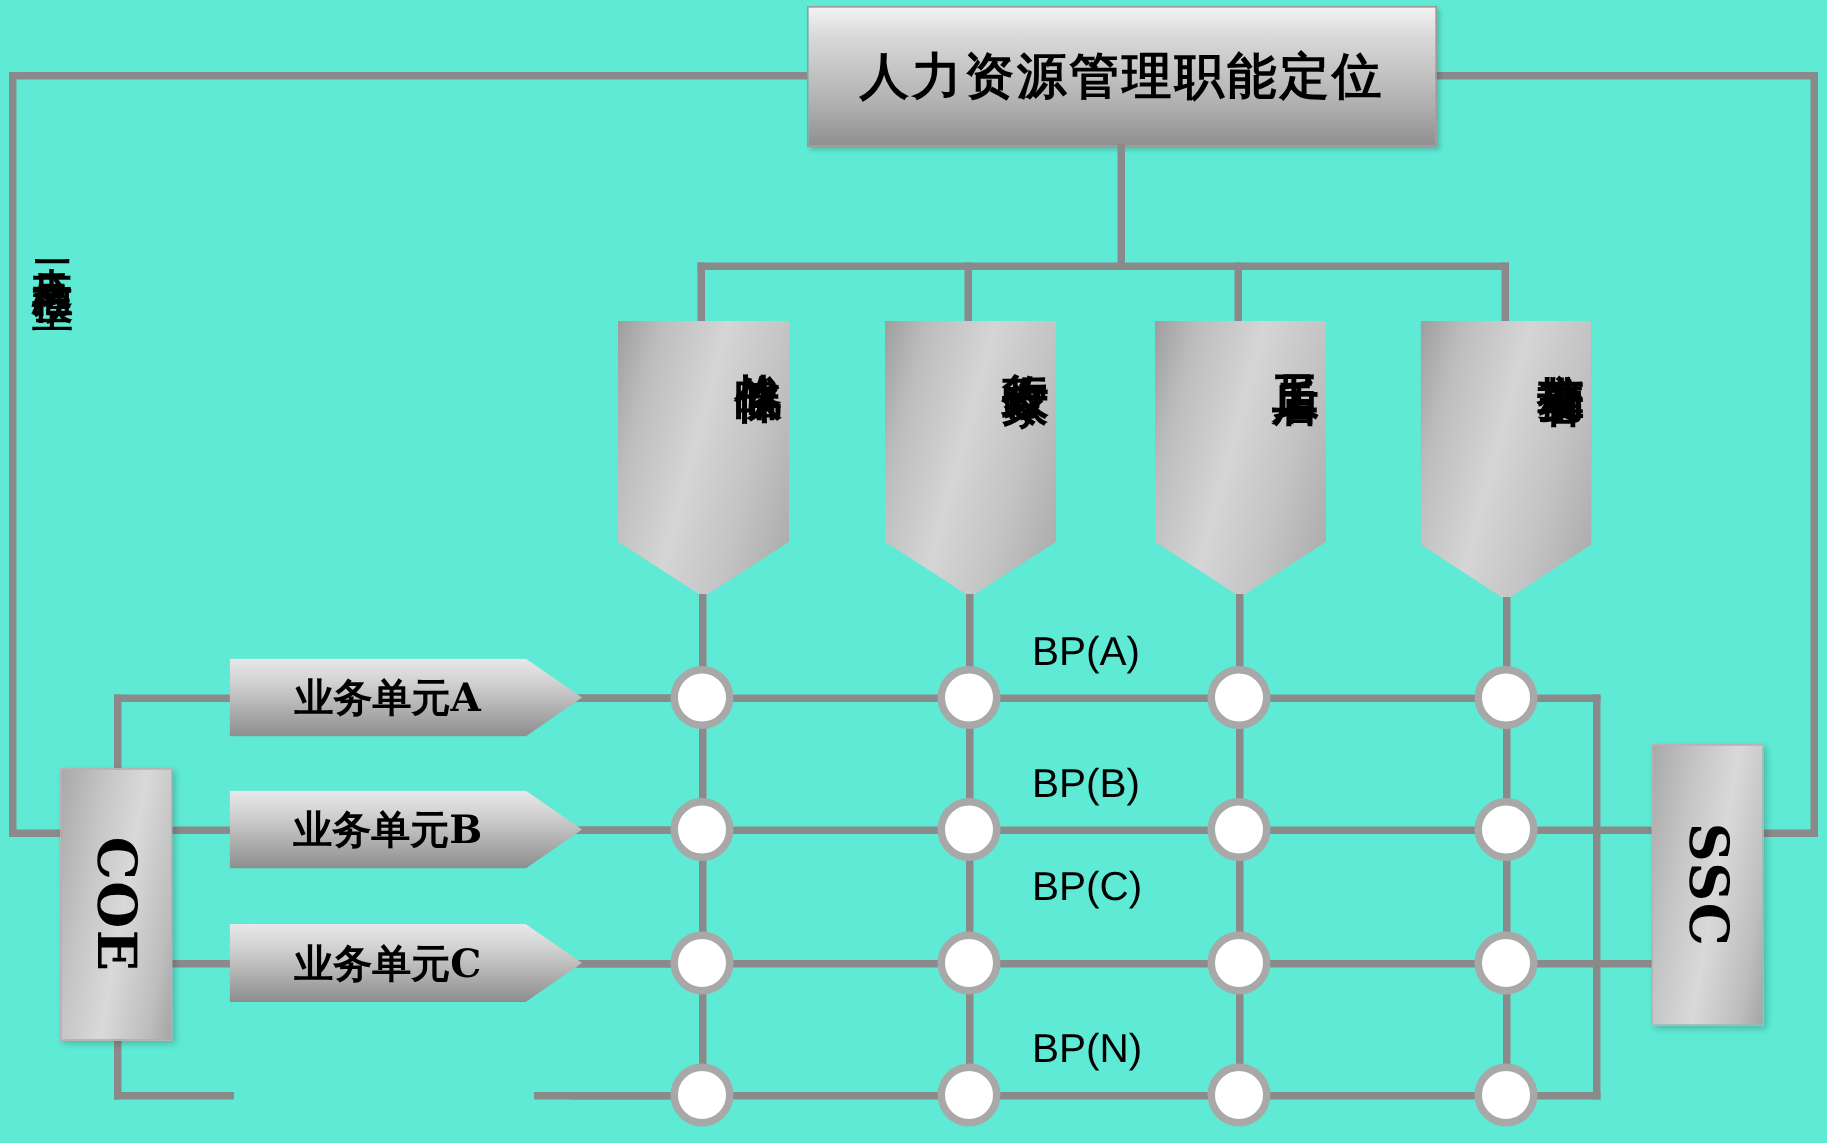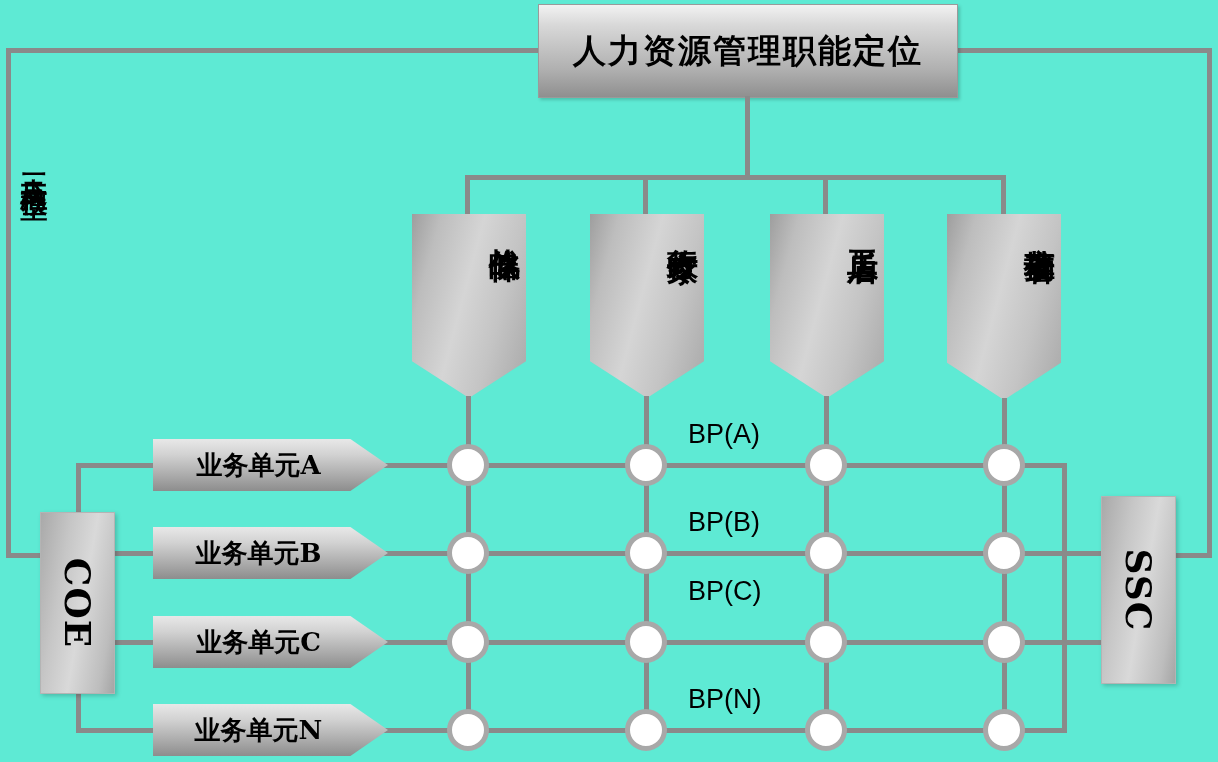--- a/index.html
+++ b/index.html
@@ -186,24 +186,20 @@
     <div class="btext">业务单元A</div>
   </div>
   <div class="bu" style="left:153px;top:527px;width:235px;">
     <div class="shape"></div>
     <div class="btext">业务单元B</div>
   </div>
   <div class="bu" style="left:153px;top:616px;width:235px;">
     <div class="shape"></div>
     <div class="btext">业务单元C</div>
   </div>
-  <div class="bu" style="left:153px;top:704px;width:235px;">
-    <div class="shape"></div>
-    <div class="btext">业务单元N</div>
-  </div>
 
   <div class="bplabel" style="left:688px;top:419px;">BP(A)</div>
   <div class="bplabel" style="left:688px;top:507px;">BP(B)</div>
   <div class="bplabel" style="left:688px;top:576px;">BP(C)</div>
   <div class="bplabel" style="left:688px;top:684px;">BP(N)</div>
 
   <div class="node" style="left:447px;top:444px;"></div>
   <div class="node" style="left:625px;top:444px;"></div>
   <div class="node" style="left:805px;top:444px;"></div>
   <div class="node" style="left:983px;top:444px;"></div>

